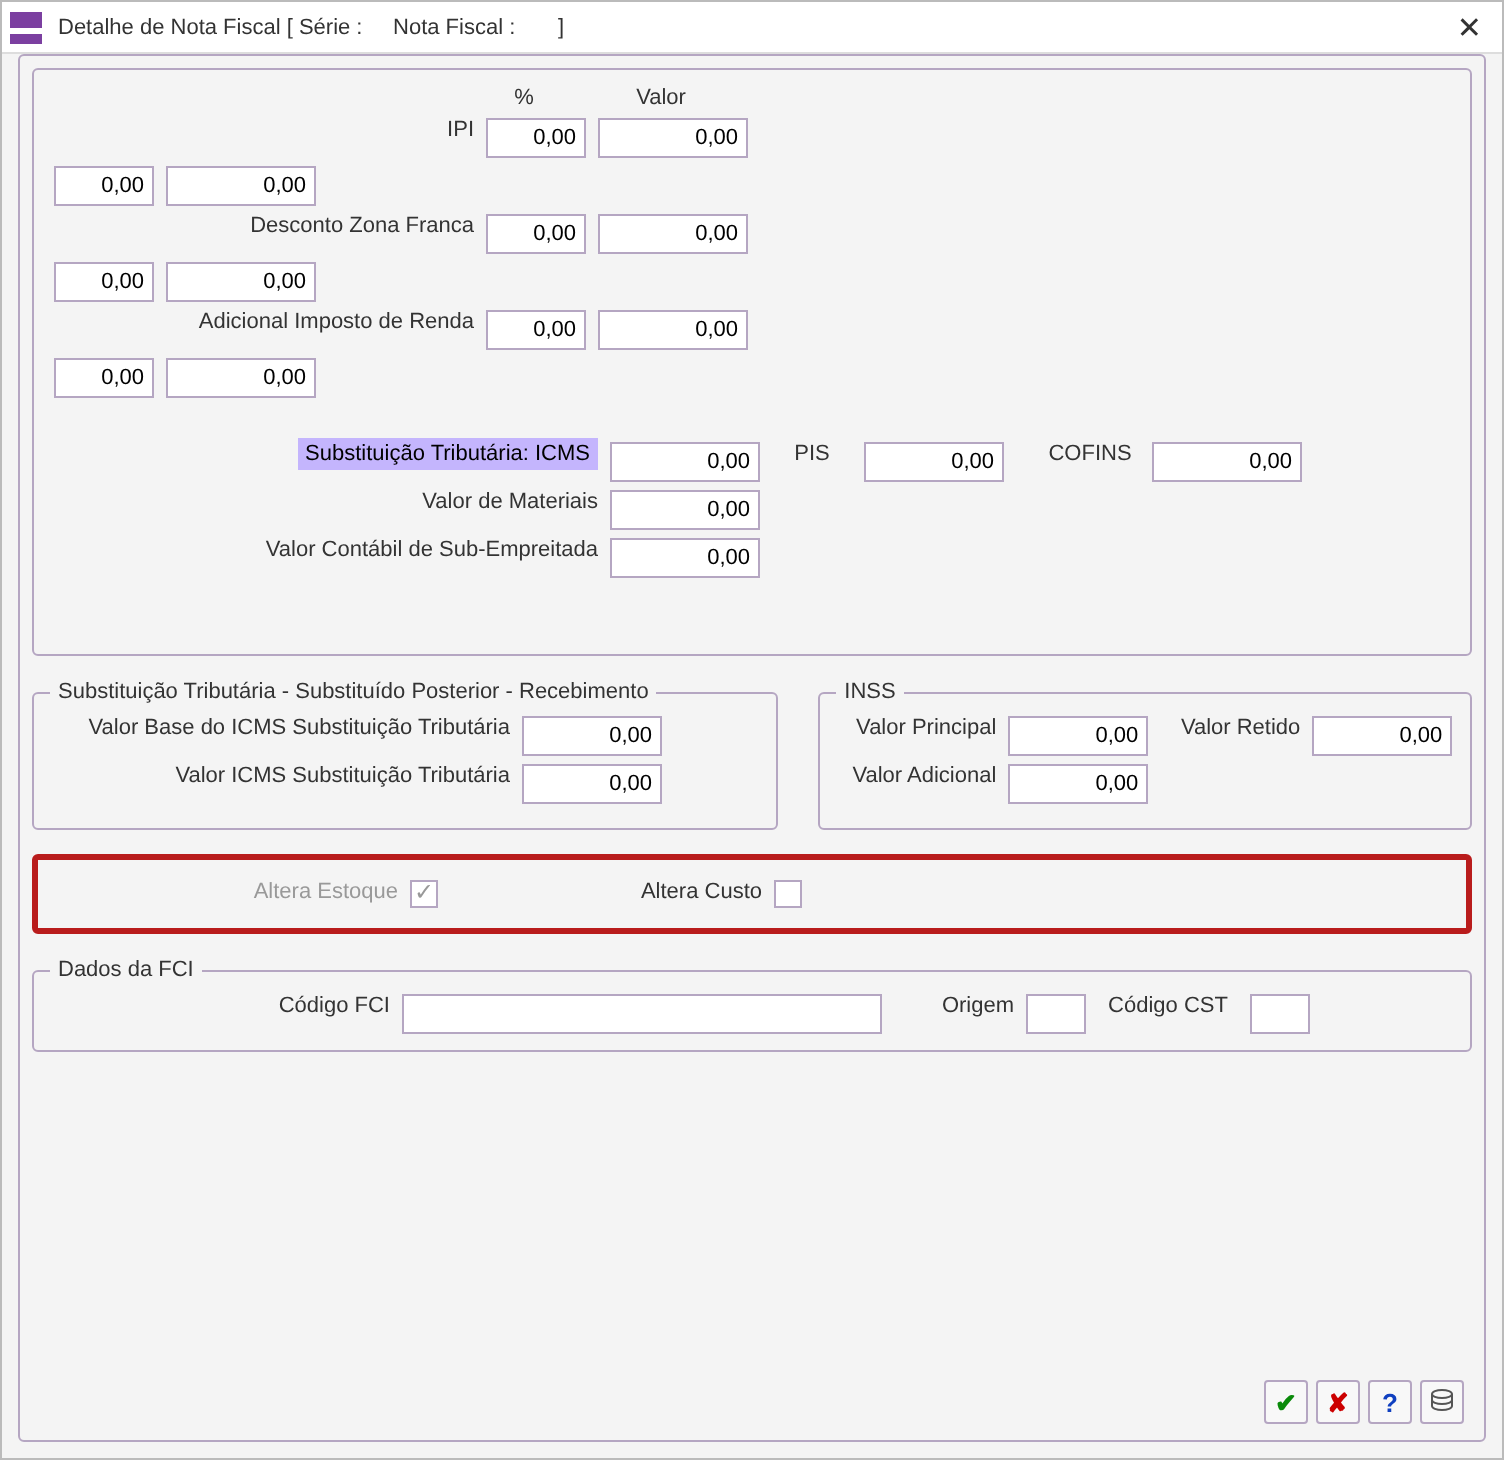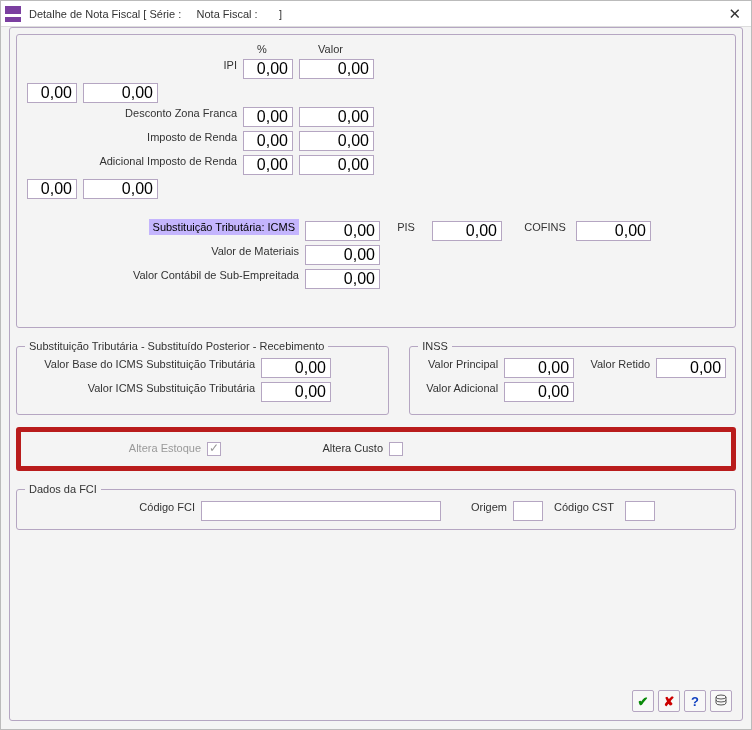--- a/index.html
+++ b/index.html
@@ -64,21 +64,21 @@
     border-radius: 3px;
     background: #f4f4f4;
     flex: 1;
     display: flex;
     flex-direction: column;
     gap: 6px;
     padding: 0;
     position: relative;
   }
   .section {
-    border: 5px solid #b91c1c;
+    border: 3px solid #b91c1c;
     border-radius: 3px;
     margin: 6px 6px 0 6px;
     padding: 8px 10px 10px 10px;
     background: #f4f4f4;
   }
   fieldset.group {
     border: 1px solid #b5a6c2;
     border-radius: 3px;
     margin: 6px 6px 0 6px;
     padding: 6px 8px 8px 8px;
@@ -97,21 +97,21 @@
     color: #333;
   }
   .lbl-210 { width: 210px; }
   .lbl-hdr { text-align:center; font-weight:normal; }
   input.txt {
     border: 1px solid #b5a6c2;
     background: #fff;
     height: 20px;
     padding: 1px 4px;
     font-family: inherit;
-    font-size: 16px;
+    font-size: 11px;
     text-align: right;
   }
   input.txt-left { text-align: left; }
   .w50 { width: 50px; }
   .w70 { width: 70px; }
   .w75 { width: 75px; }
   .w180 { width: 180px; }
   .w240 { width: 240px; }
   .w30 { width: 30px; }
   .hl {
@@ -221,21 +221,20 @@
       <div class="row">
         <input class="txt w50" value="0,00" style="">
         <input class="txt w75" value="0,00" style="">
       </div>
       <div class="row">
         <div class="lbl lbl-210">Desconto Zona Franca</div>
         <input class="txt w50" value="0,00" style="">
         <input class="txt w75" value="0,00" style="">
       </div>
       <div class="row">
-        <div class="lbl lbl-210">Imposto de Renda</div>
         <input class="txt w50" value="0,00" style="">
         <input class="txt w75" value="0,00" style="">
       </div>
       <div class="row">
         <div class="lbl lbl-210">Adicional Imposto de Renda</div>
         <input class="txt w50" value="0,00" style="">
         <input class="txt w75" value="0,00" style="">
       </div>
       <div class="row">
         <input class="txt w50" value="0,00" style="">

